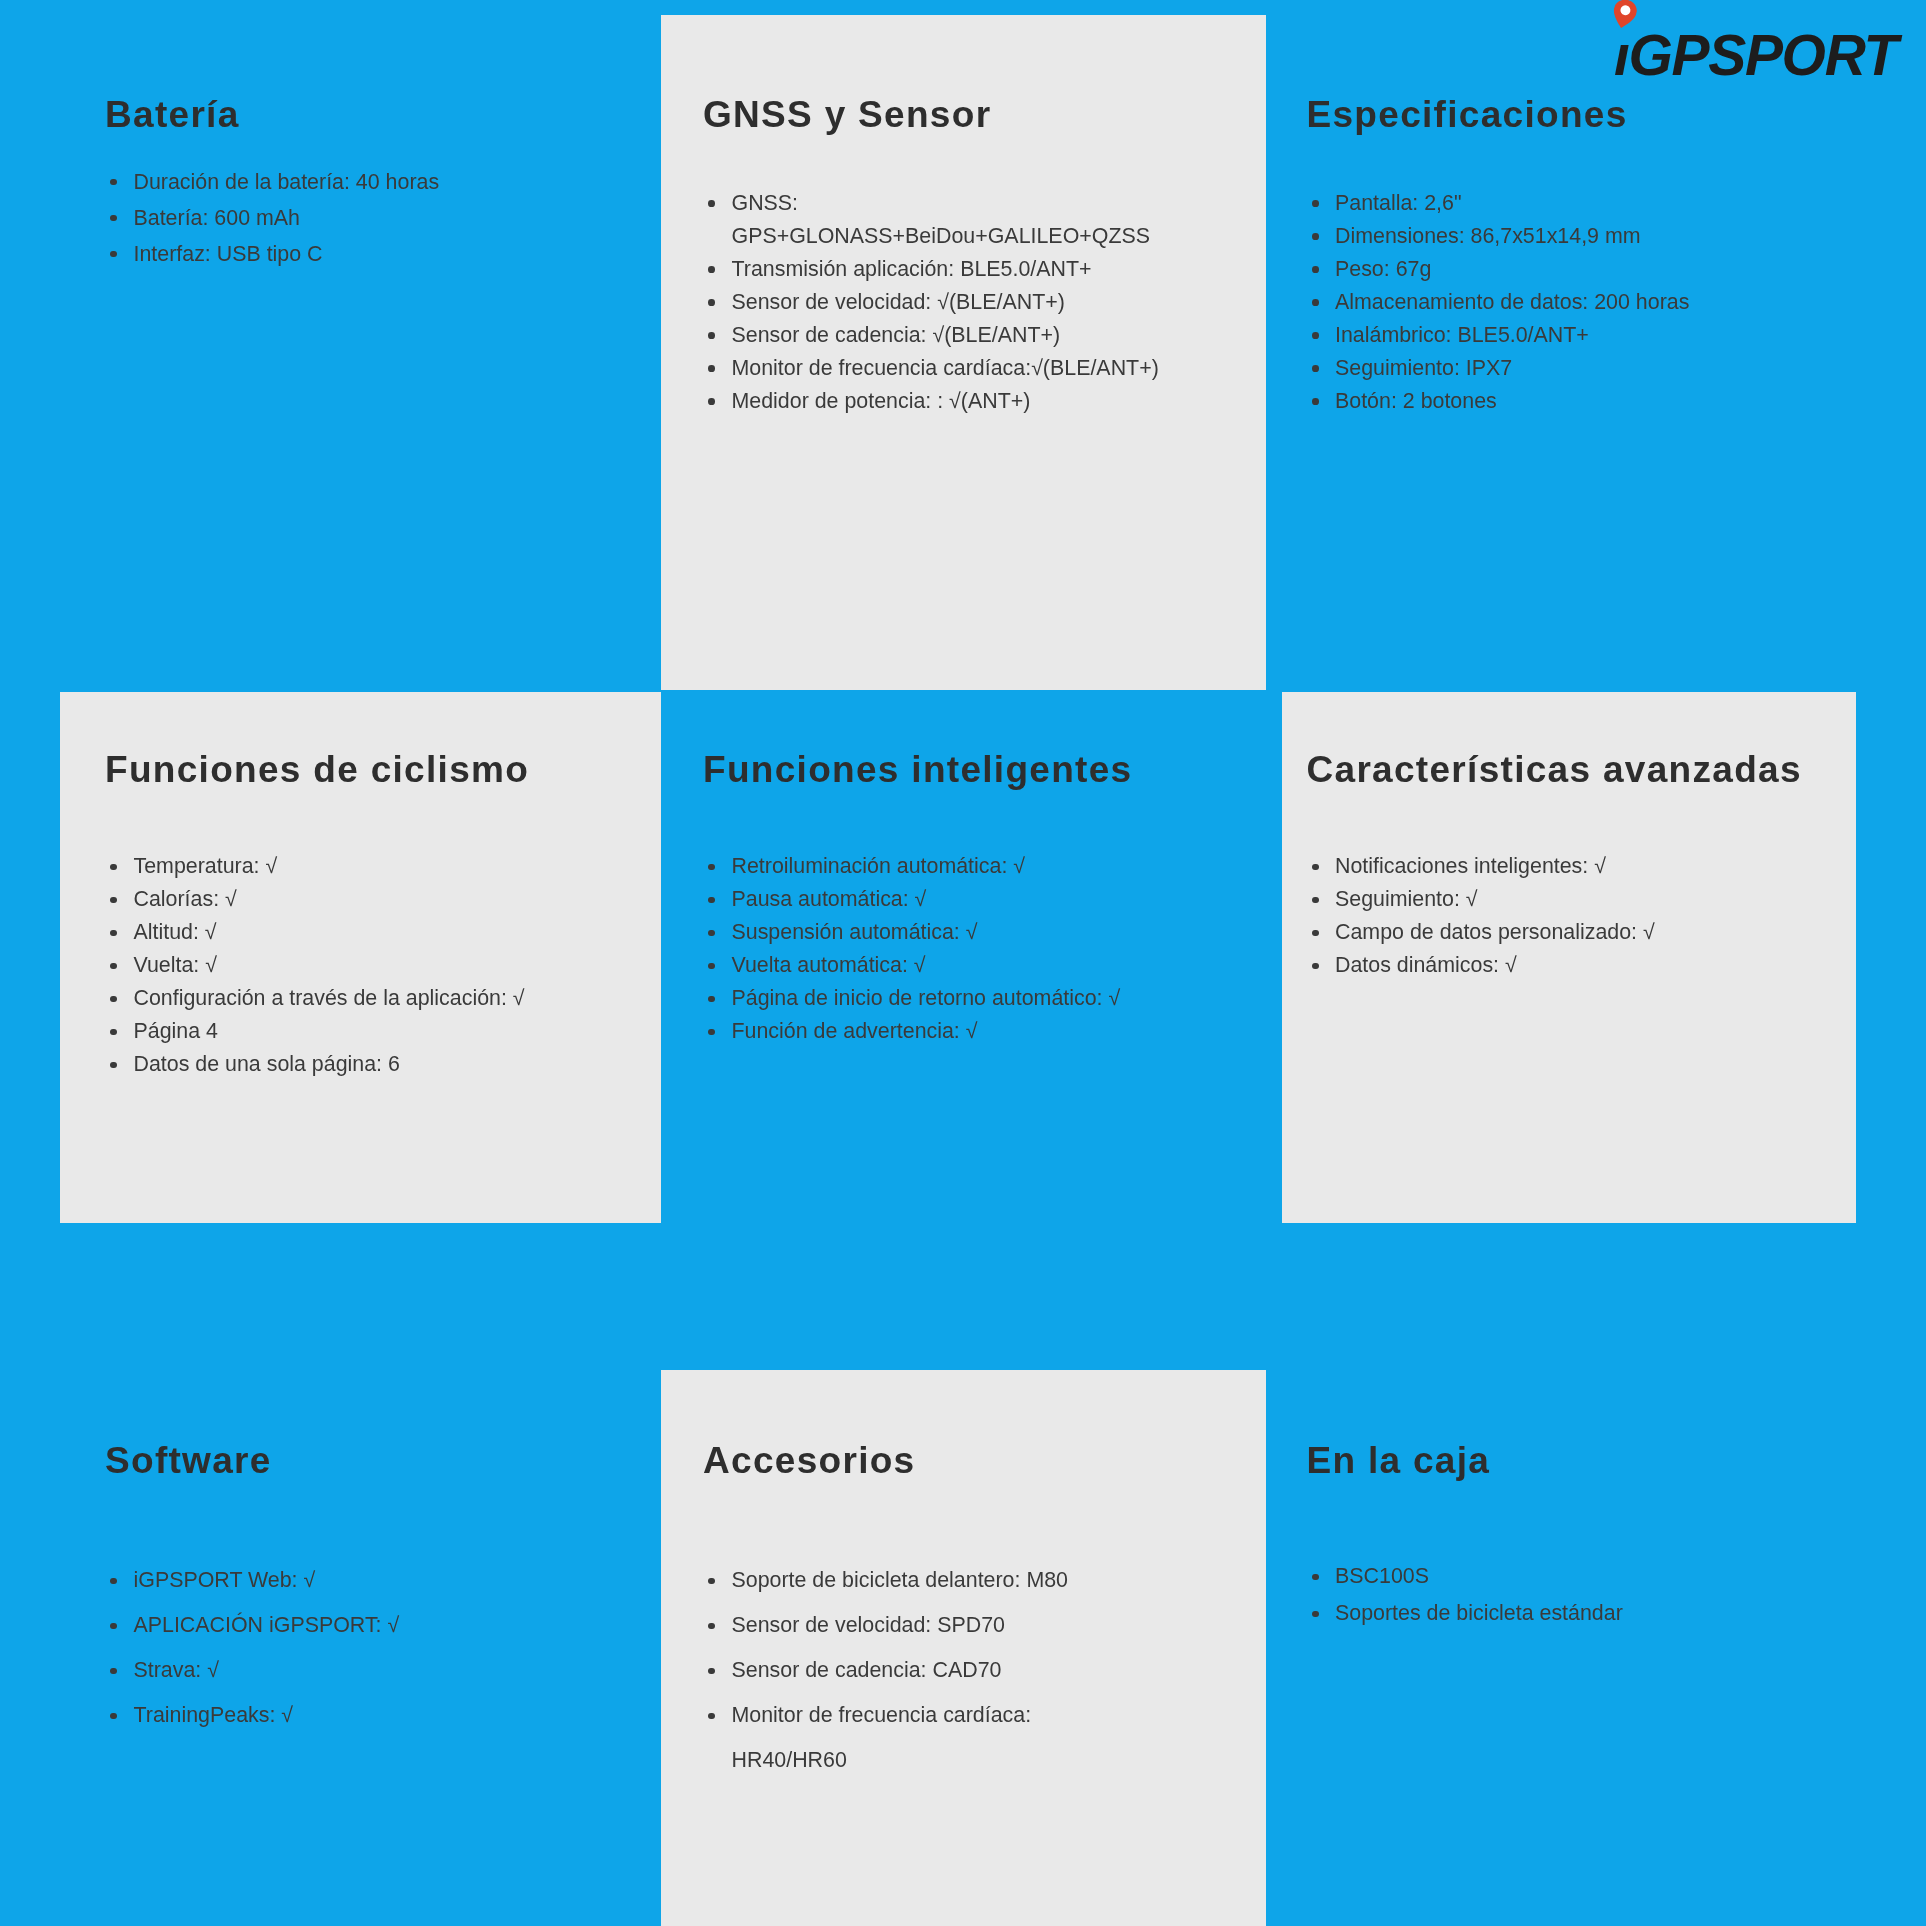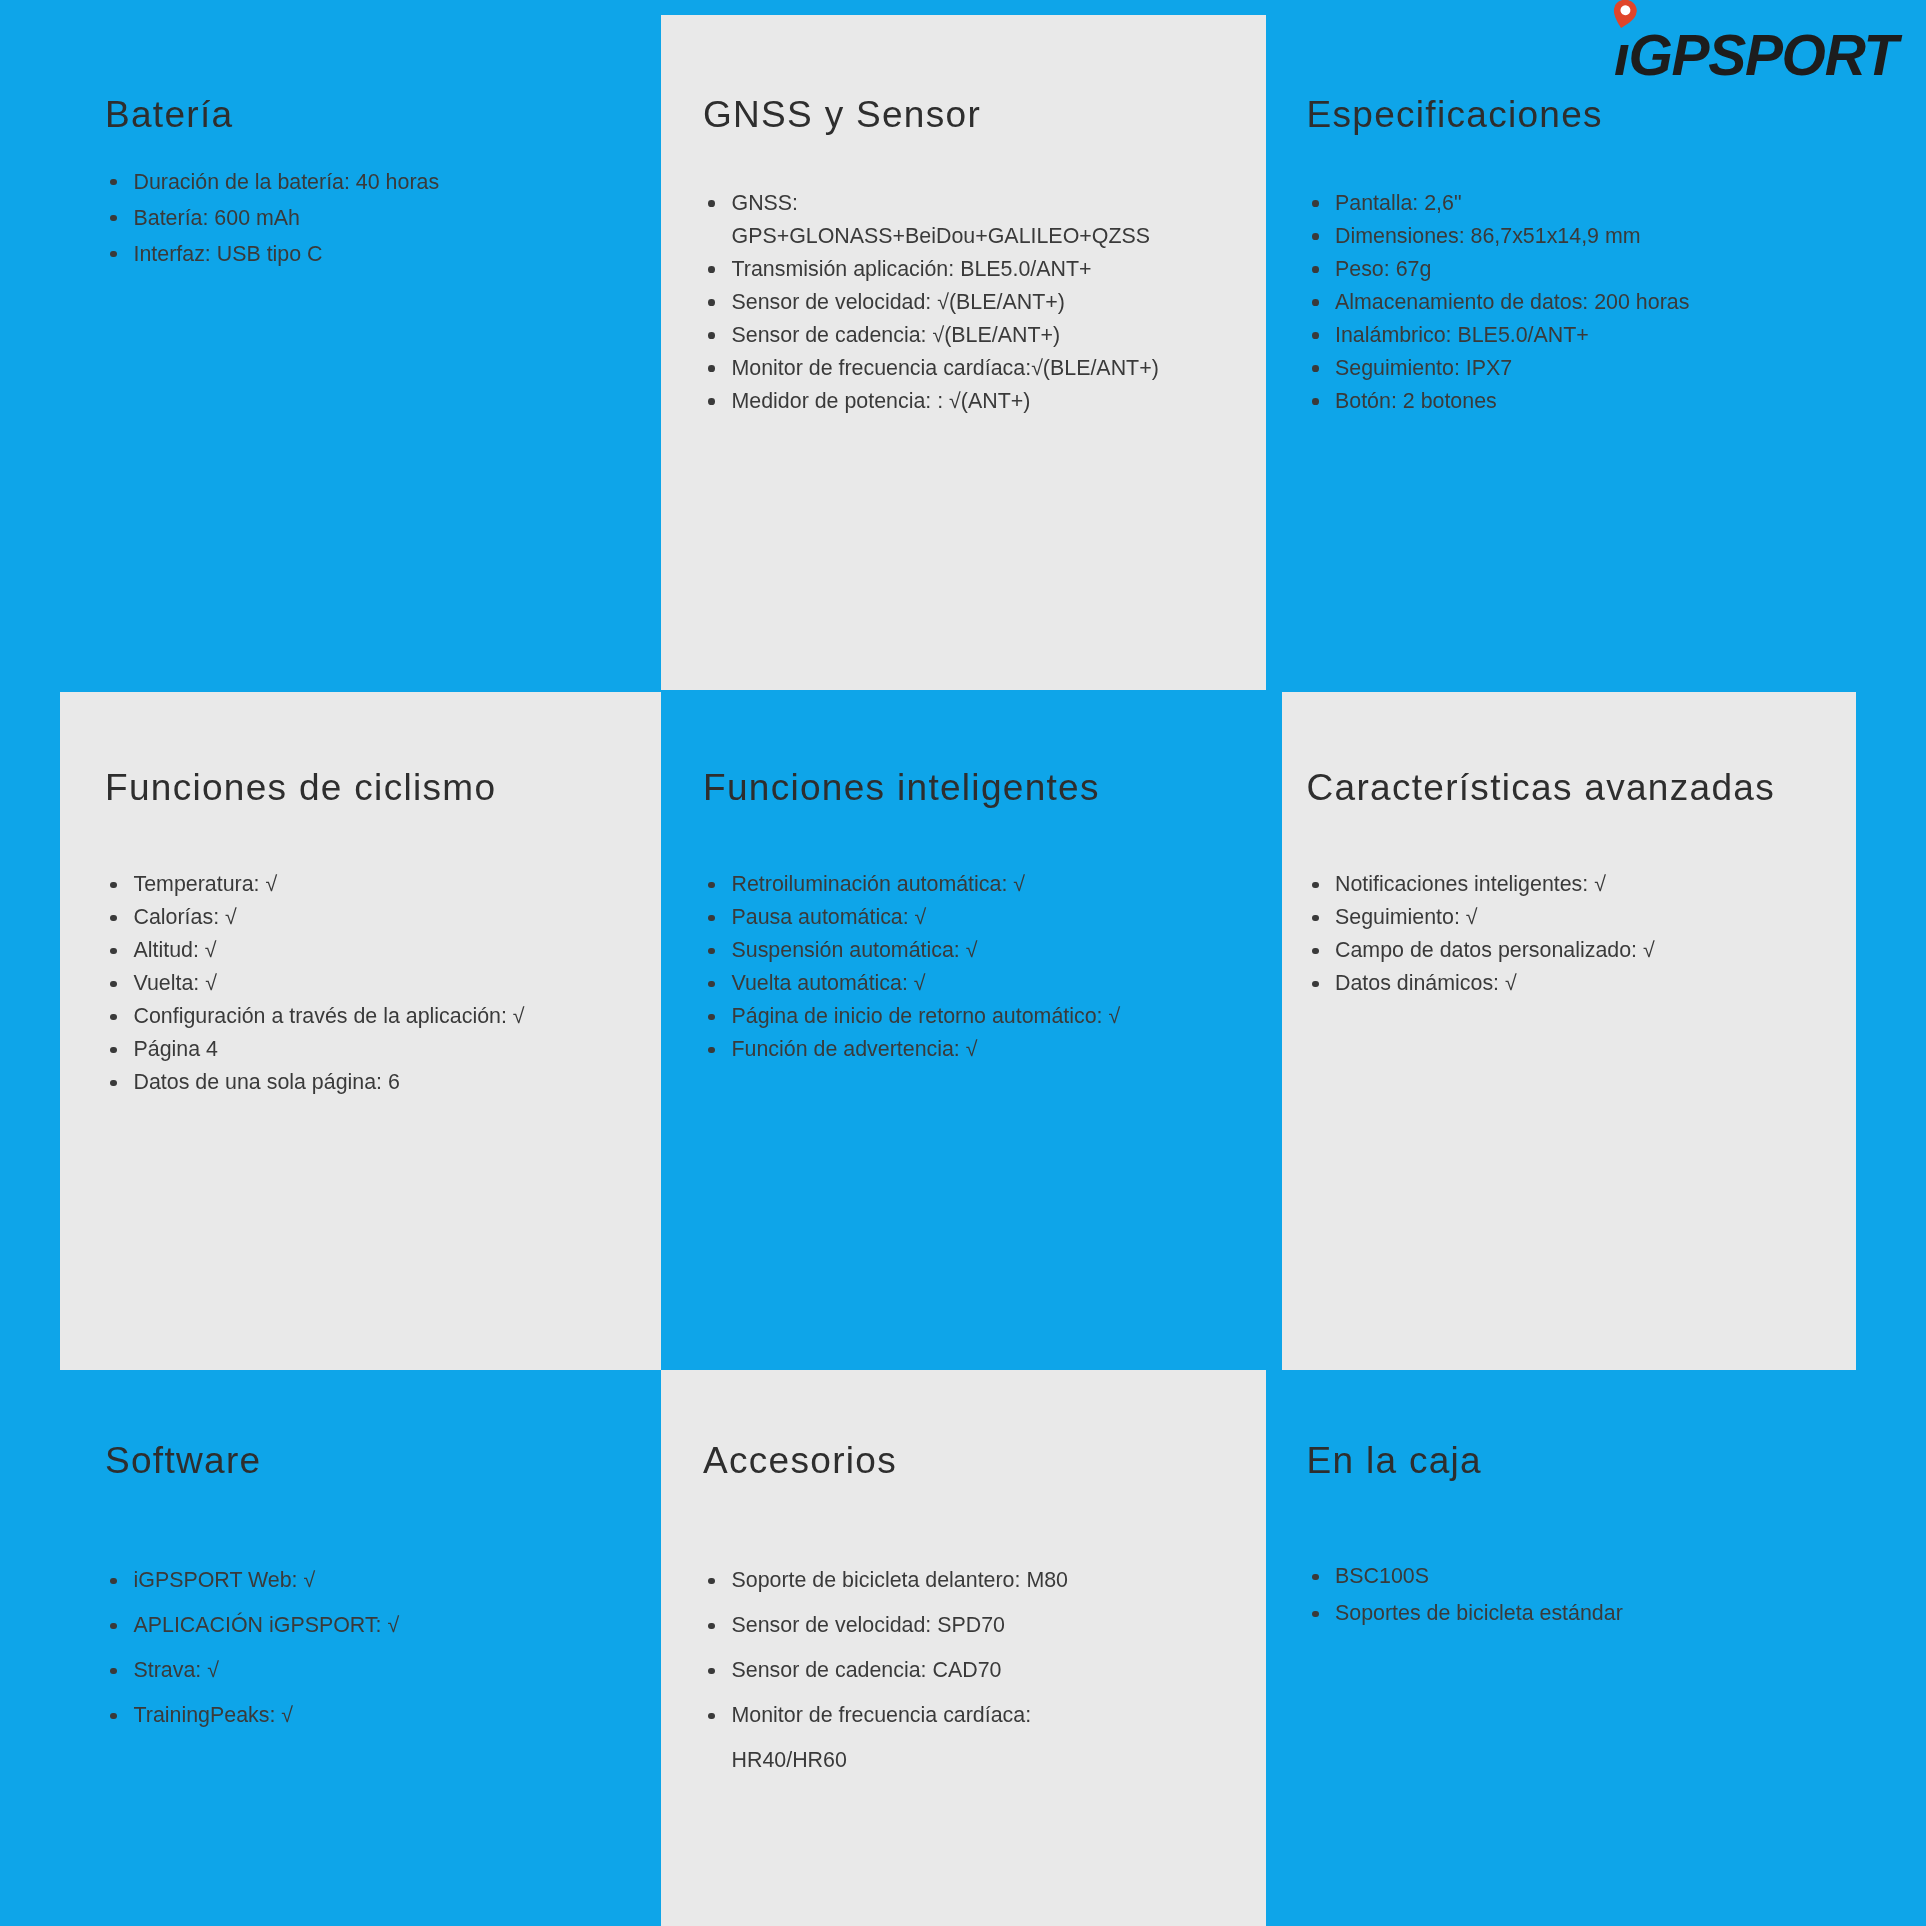--- a/index.html
+++ b/index.html
@@ -13,28 +13,28 @@
   body{
     width:1926px;height:1926px;background:#ffffff;
     font-family:"Liberation Sans", sans-serif;
   }
   .canvas{position:relative;width:1926px;height:1926px;overflow:hidden;background:#0ea5e9;}
 
   .cell{position:absolute;box-sizing:border-box;}
   .gray{background:var(--panel);}
 
   .r1{top:14.7px;height:675px;padding-top:78px;}
-  .r2{top:692px;height:678px;padding-top:74px;}
+  .r2{top:692px;height:531px;padding-top:56px;}
   .r3{top:1370px;height:676px;padding-top:69px;}
   .c1{left:60px;width:601px;padding-left:45px;}
   .c2{left:661px;width:605px;padding-left:42px;}
   .c3{left:1282px;width:574px;padding-left:24.5px;}
 
   .sec-title{
-    margin:0;font-size:37px;line-height:1.2;font-weight:normal;
+    margin:0;font-size:37px;line-height:1.2;font-weight:bold;
     letter-spacing:1.3px;color:var(--title-color);
   }
 
   ul.list{list-style:none;margin:0;padding:0;}
   li.item{
     position:relative;padding-left:28.5px;
     font-size:21.4px;line-height:var(--lh,34px);
     color:var(--body-color);
   }
   .item-text{white-space:pre-line;}

